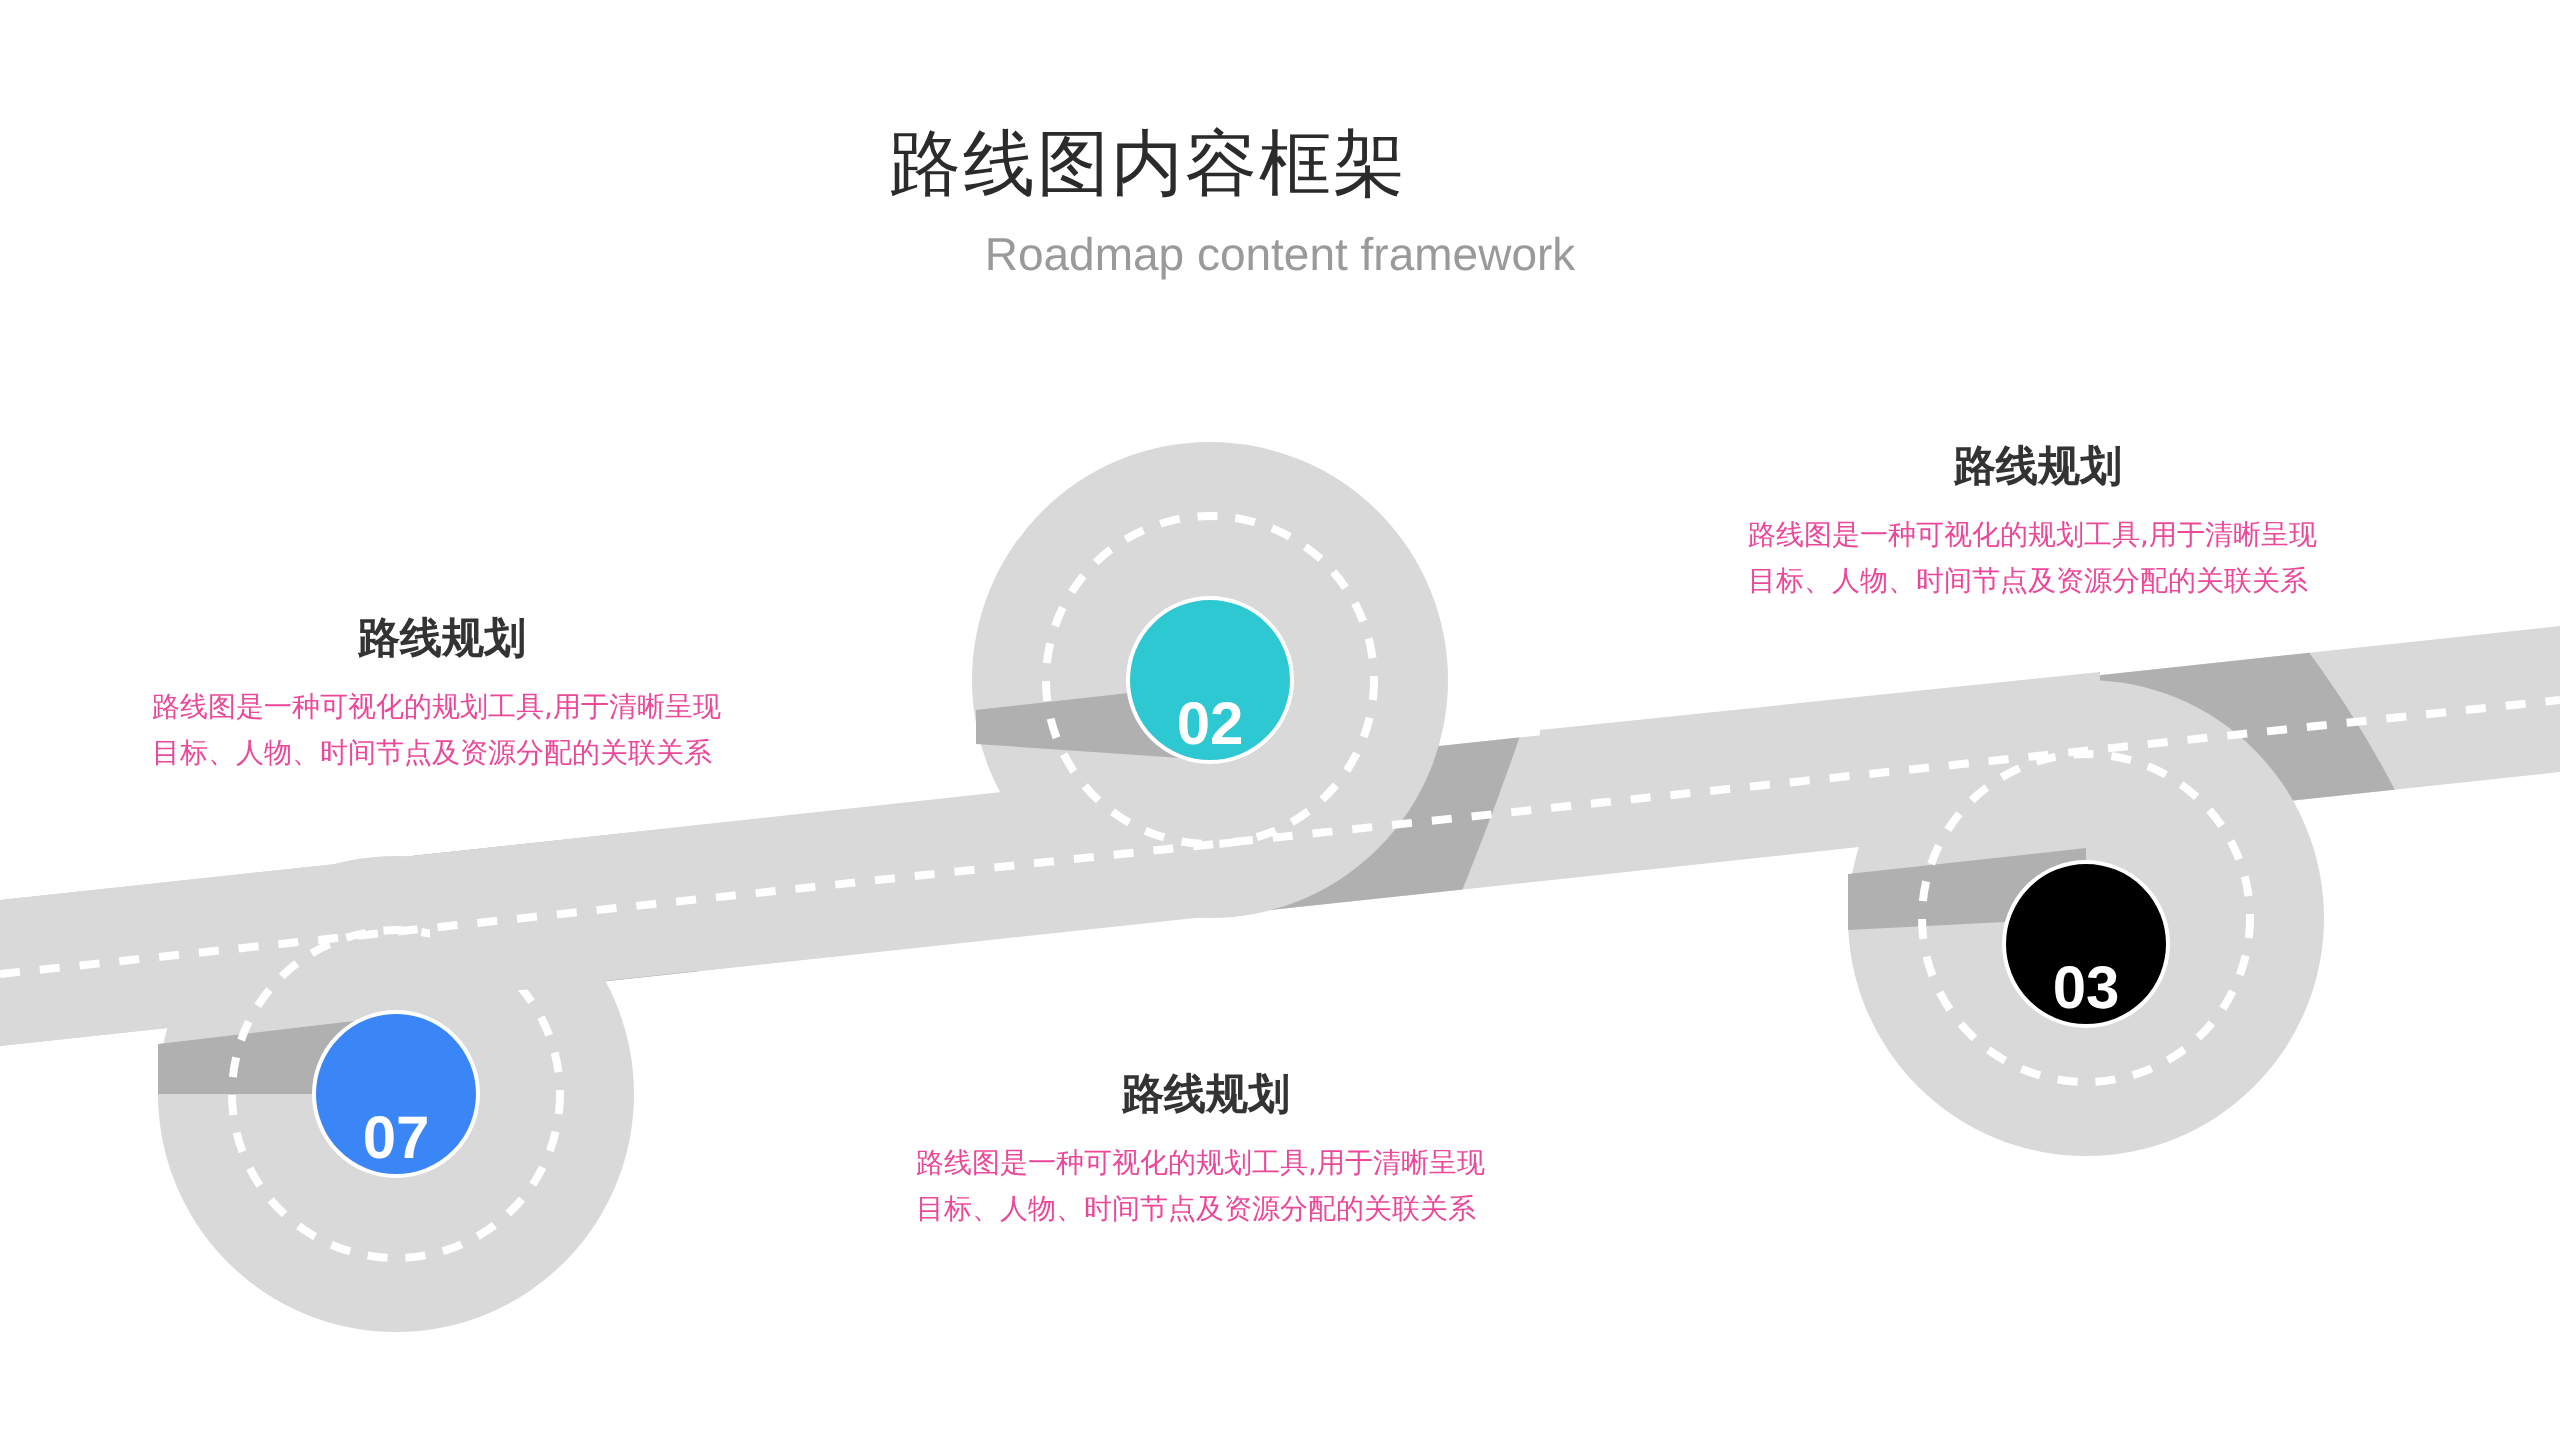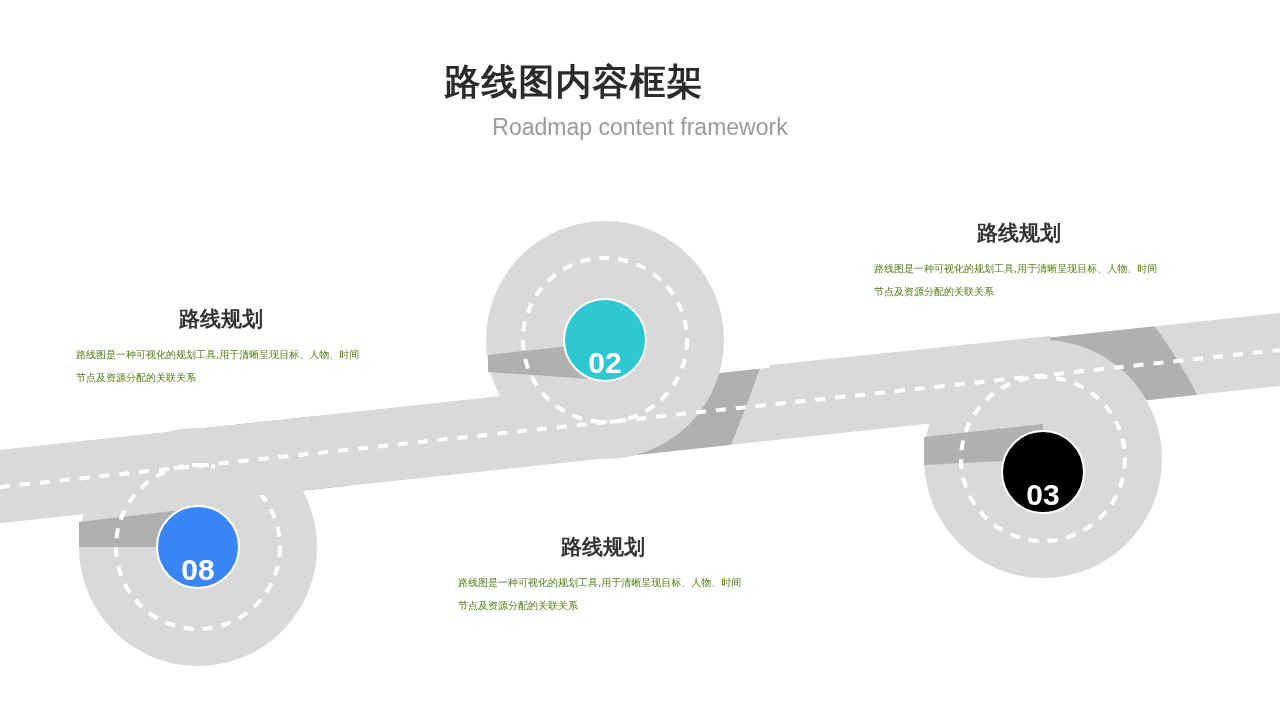--- a/index.html
+++ b/index.html
@@ -1,29 +1,29 @@
 <!DOCTYPE html>
 <html><head>
 <meta charset="utf-8">
 <style>
   html, body { margin:0; padding:0; }
   body { width:1280px; height:720px; background:#ffffff; position:relative; overflow:hidden;
          font-family:"DejaVu Sans","Liberation Sans",sans-serif; }
   .title { position:absolute; left:0; width:1148px; top:58px; text-align:center;
-           font-size:36px; font-weight:bold; color:#2b2b2b; letter-spacing:1px; }
+           font-size:36px; font-weight:normal; color:#2b2b2b; letter-spacing:1px; }
   .subtitle { position:absolute; left:0; width:1280px; top:114px; text-align:center;
               font-family:Liberation Sans, sans-serif; font-size:23px; color:#9a9a9a; }
   svg.road { position:absolute; left:0; top:0; }
   .badge { position:absolute; width:84px; height:84px; border-radius:50%;
            border:2px solid #ffffff; box-sizing:border-box; color:#fff;
            font-family:"Liberation Sans",sans-serif; font-weight:bold; font-size:30px;
            display:flex; align-items:flex-end; justify-content:center; }
   .block { position:absolute; width:290px; }
   .block h3 { margin:12px 0 10px 0; text-align:center; font-size:21px; font-weight:bold; color:#333; }
-  .block p { margin:0; font-size:10px; line-height:23px; color:#4d7c0f; }
+  .block p { margin:0; font-size:14px; line-height:23px; color:#ec4899; }
 </style>
 </head>
 <body>
 
 <div class="title">路线图内容框架</div>
 <div class="subtitle">Roadmap content framework</div>
 
 <svg class="road" width="1280" height="720" viewBox="0 0 1280 720">
   <defs>
 
@@ -60,21 +60,21 @@
     <circle cx="1043" cy="459" r="119" fill="#d9d9d9"></circle>
     <path d="M924,465 L924,437 L1043,424 L1043,459 Z" fill="#b0b0b0"></path>
     <polygon points="770,365 1050,336 1050,409 770,438" fill="#d9d9d9"></polygon>
     <circle cx="1043" cy="459" r="82" fill="none" stroke="#ffffff" stroke-width="4" stroke-dasharray="10 9"></circle>
   </g>
 
   <line x1="0" y1="487" x2="1280" y2="350" stroke="#ffffff" stroke-width="4" stroke-dasharray="10 10"></line>
 </svg>
 
 <div class="badge" style="left:156px;top:505px;background:#3b86f6;">
-  <span>08</span>
+  <span>07</span>
 </div>
 <div class="badge" style="left:563px;top:298px;background:#2ec8d2;">
   <span>02</span>
 </div>
 <div class="badge" style="left:1001px;top:430px;background:#000000;">
   <span>03</span>
 </div>
 
 <div class="block" style="left:76px;top:293px;">
   <h3>路线规划</h3>

